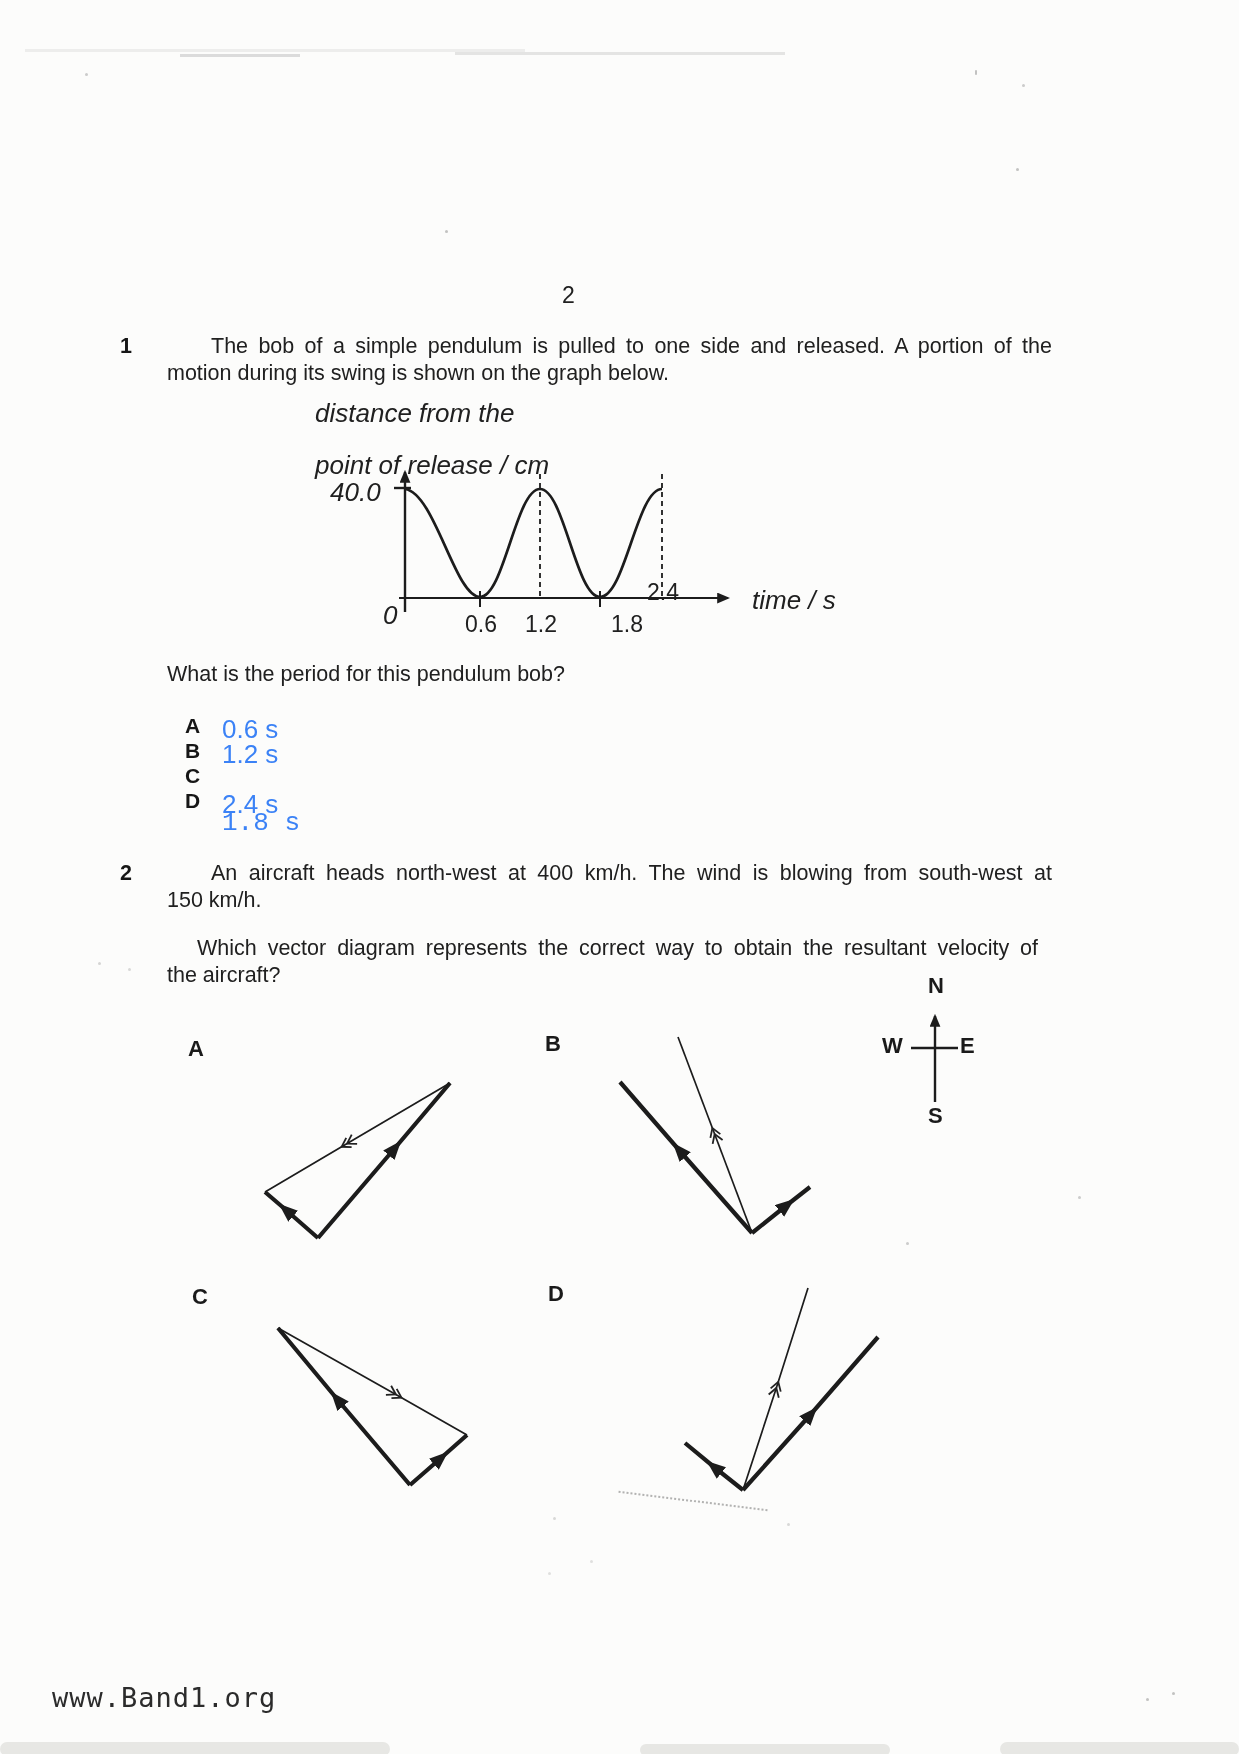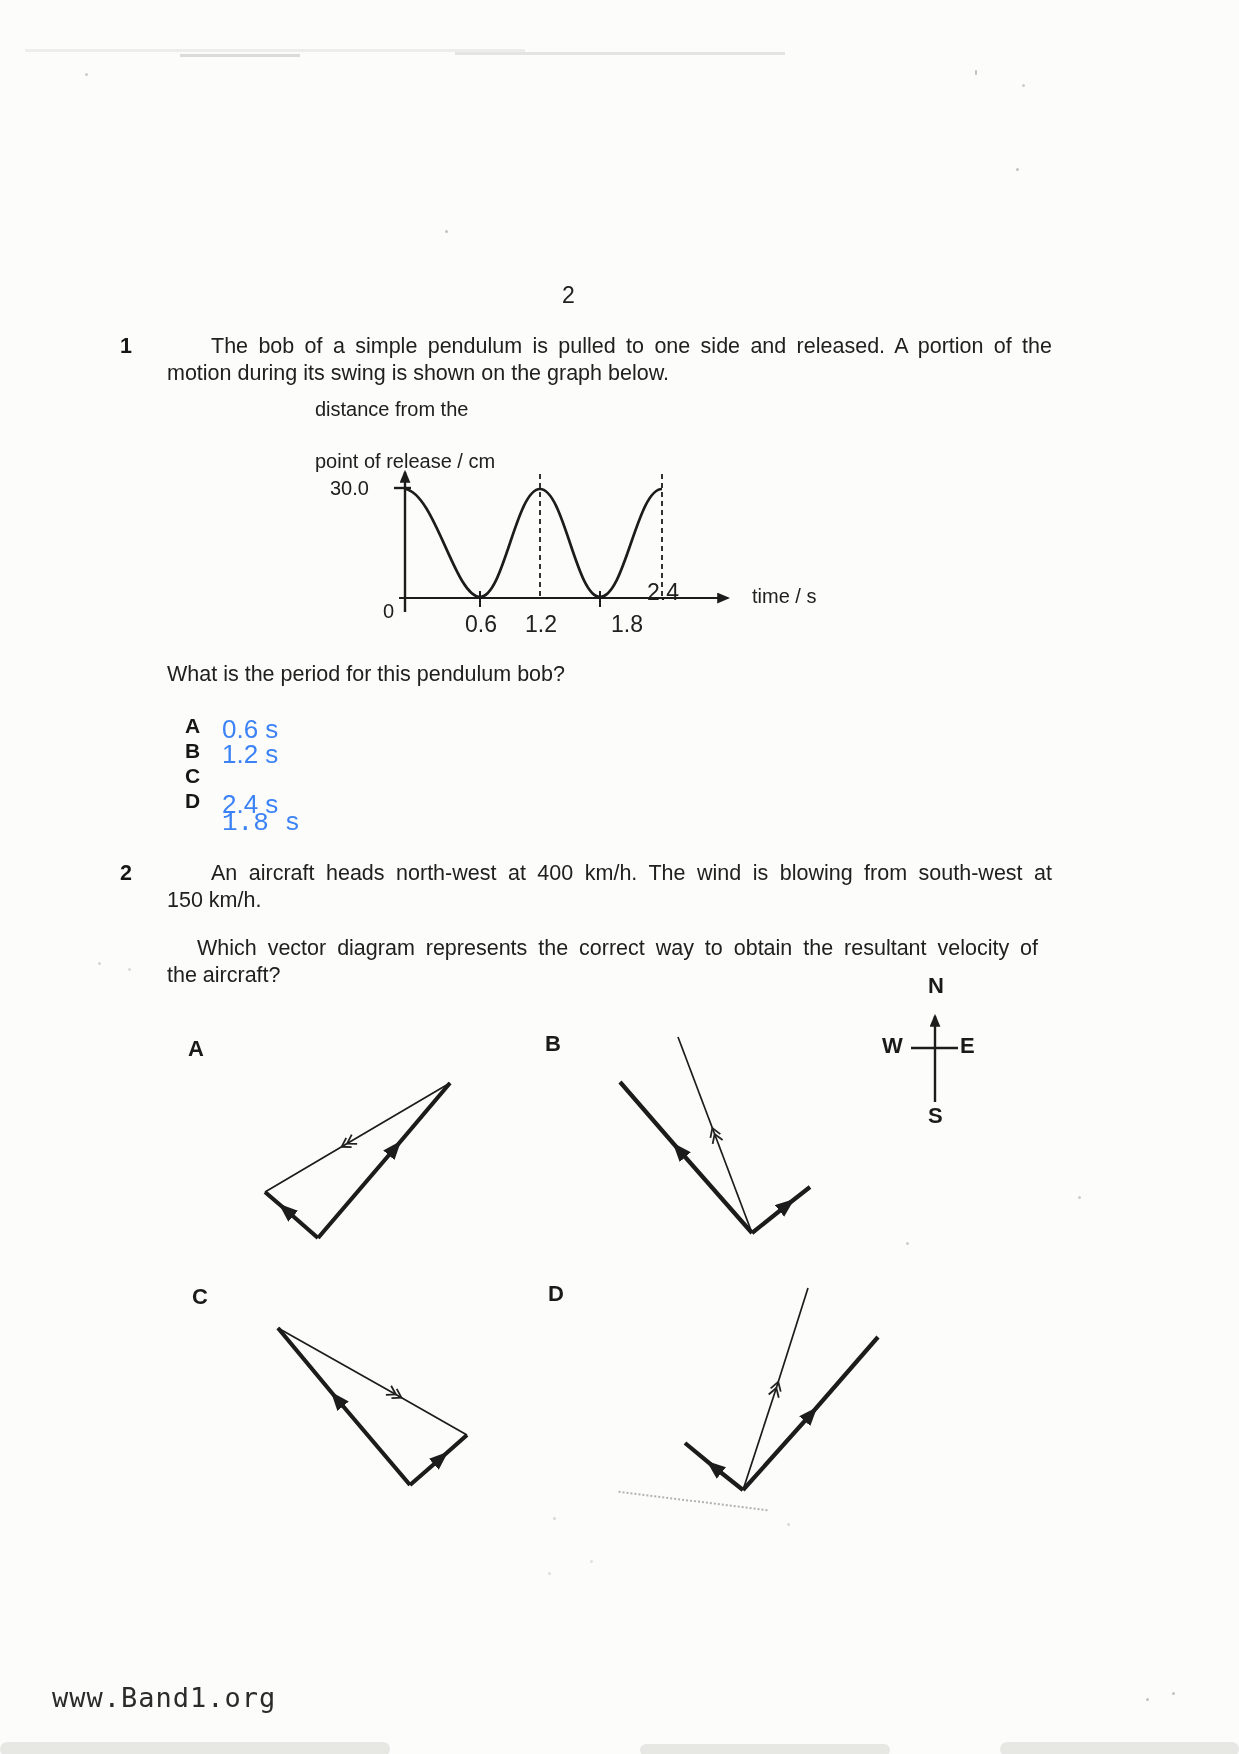--- a/index.html
+++ b/index.html
@@ -9,21 +9,21 @@
     font-family:"Liberation Sans", sans-serif;
     color:#1e1e1e;
     overflow:hidden;
   }
   .abs{position:absolute;}
   .body-text{font-size:21.5px;line-height:27.5px;color:#202020;}
   .just{text-align:justify;text-align-last:justify;width:841px;white-space:nowrap;margin-left:44px;}
   .qnum{font-weight:700;font-size:21.5px;color:#161616;}
   .opt-letter{font-weight:700;font-size:21px;color:#161616;}
   .opt-text{font-size:26px;color:#3b82f6;}
-  .graph-label{font-size:20px;color:#202020;}
+  .graph-label{font-size:26px;color:#202020;font-style:italic;}
   .tick-label{font-size:23px;color:#202020;transform:translateX(-50%);}
   .compass-label{font-size:22px;font-weight:600;color:#1a1a1a;}
   .diagram-label{font-size:22px;font-weight:600;color:#1a1a1a;}
   .page-number{font-size:23px;color:#202020;}
   .footer{font-family:"DejaVu Sans Mono", monospace;font-size:27px;color:#2b2b2b;letter-spacing:1px;}
   svg{position:absolute;left:0;top:0;}
   .speck{position:absolute;width:3px;height:3px;border-radius:50%;background:#3a3a3a;}
   .smudge{position:absolute;background:#6a6a6a;}
   .shadow-blob{position:absolute;background:#e7e7e4;border-radius:8px;}
   .dotted-trail{position:absolute;border-top:2px dotted rgba(40,40,40,.35);}
@@ -55,21 +55,21 @@
 <div class="shadow-blob" style="left:1000px;top:1742px;width:239px;height:14px;"></div>
 
 <div class="abs page-number" style="left:562px;top:282px;">2</div>
 
 <div class="abs qnum" style="left:120px;top:334px;">1</div>
 <div class="abs body-text just" style="left:167px;top:333px;">The bob of a simple pendulum is pulled to one side and released. A portion of the</div>
 <div class="abs body-text" style="left:167px;top:360px;">motion during its swing is shown on the graph below.</div>
 
 <div class="abs graph-label" style="left:315px;top:398px;">distance from the</div>
 <div class="abs graph-label" style="left:315px;top:426px;margin-top:24px;">point of release / cm</div>
-<div class="abs graph-label" style="left:330px;top:477px;">30.0</div>
+<div class="abs graph-label" style="left:330px;top:477px;">40.0</div>
 <div class="abs graph-label" style="left:383px;top:600px;">0</div>
 <div class="abs tick-label" style="left:481px;top:611px;">0.6</div>
 <div class="abs tick-label" style="left:541px;top:611px;">1.2</div>
 <div class="abs tick-label" style="left:627px;top:611px;">1.8</div>
 <div class="abs tick-label" style="left:663px;top:579px;">2.4</div>
 <div class="abs graph-label" style="left:752px;top:585px;">time / s</div>
 
 <div class="abs body-text" style="left:167px;top:661px;">What is the period for this pendulum bob?</div>
 
 <div class="abs opt-letter" style="left:185px;top:714px;">A</div>

